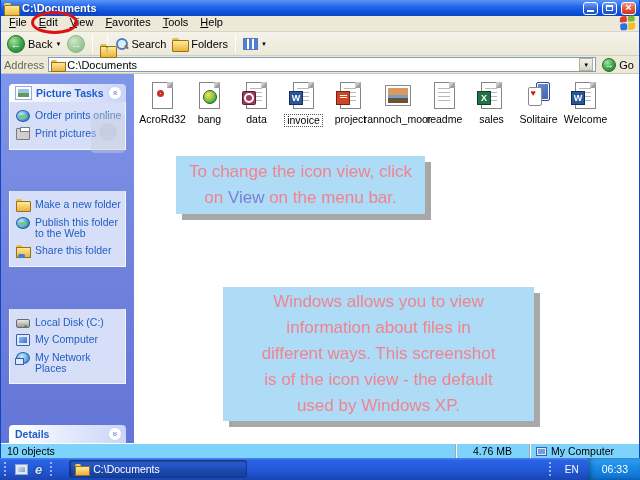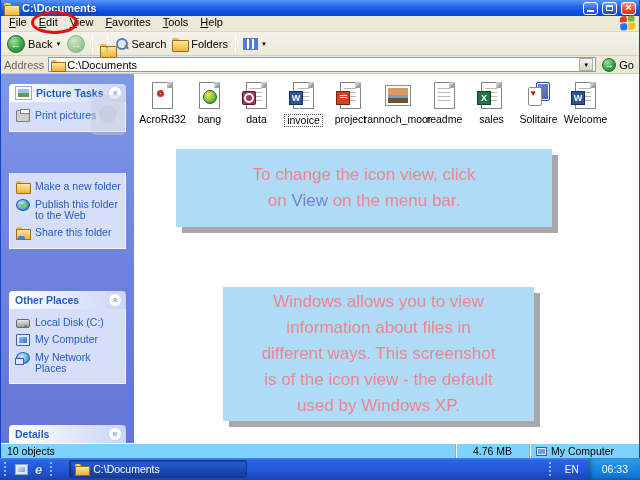--- a/index.html
+++ b/index.html
@@ -150,21 +150,21 @@
   .thumb { width:26px; height:21px; background:#fff; border:1px solid #8a8a8a; padding:2px; }
   .thumb i { display:block; width:100%; height:100%; background:linear-gradient(180deg,#d89a5e 0 45%,#7a9ec8 45% 70%,#6b5334 70%); }
   .cards { width:32px; height:32px; position:relative; }
   .card-back { position:absolute; right:5px; top:3px; width:14px; height:19px; background:linear-gradient(135deg,#6f8fd8,#3c5fae); border:1px solid #2a4a8c; border-radius:2px; box-shadow:inset 0 0 0 1px #fff; }
   .card-front { position:absolute; left:5px; top:8px; width:14px; height:19px; background:#fff; border:1px solid #8a8a8a; border-radius:2px; color:#cc2222; font-size:9px; line-height:10px; padding-left:2px; }
 
   
   .callout { position:absolute; background:#aedcf6; box-shadow:6px 6px 0 0 #a8a8a8;
     color:#f2828e; font-size:17px; line-height:26px; text-align:center; white-space:pre-line; }
   .callout .hl { color:#7b7fd8; }
-  #callout1 { left:42px; top:75px; width:376px; padding:13px 4px; }
+  #callout1 { left:42px; top:82px; width:249px; padding:3px 4px; }
   #callout2 { left:89px; top:213px; width:311px; padding:2px 4px; }
 
   
   .red-ellipse { position:absolute; left:30px; top:11px; width:47px; height:23px;
     border:3px solid #dd1111; border-radius:50%; z-index:60; pointer-events:none; }
 
   
   .statusbar { height:15px; flex:0 0 15px; background:#7dd3fc; border-top:1px solid #fff;
     display:flex; font-size:10.5px; color:#000; }
   .sb-sec { height:100%; display:flex; align-items:center; }
@@ -299,20 +299,24 @@
         <div class="panel">
           <div class="panel-header">
             <span class="pic-thumb"></span>
             <span class="ph-title">Picture Tasks</span>
             <span class="chev">
                 <i>»</i>
               </span>
           </div>
           <div class="panel-body">
             <span class="task-link">
+              <span class="si si-globe"></span>
+              <span class="lbl">Order prints online</span>
+            </span>
+            <span class="task-link">
               <span class="si si-printer"></span>
               <span class="lbl">Print pictures</span>
             </span>
             <span class="watermark"></span>
           </div>
         </div>
 
         <div class="panel">
           <div class="panel-body">
             <span class="task-link">
@@ -326,26 +330,20 @@
             <span class="task-link">
               <span class="si si-share">
                   <i></i>
                 </span>
               <span class="lbl">Share this folder</span>
             </span>
           </div>
         </div>
 
         <div class="panel">
-          <div class="panel-header">
-            <span class="ph-title">Other Places</span>
-            <span class="chev">
-                <i>»</i>
-              </span>
-          </div>
           <div class="panel-body">
             <span class="task-link">
               <span class="si si-disk"></span>
               <span class="lbl">Local Disk (C:)</span>
             </span>
             <span class="task-link">
               <span class="si si-mycomp"></span>
               <span class="lbl">My Computer</span>
             </span>
             <span class="task-link">

